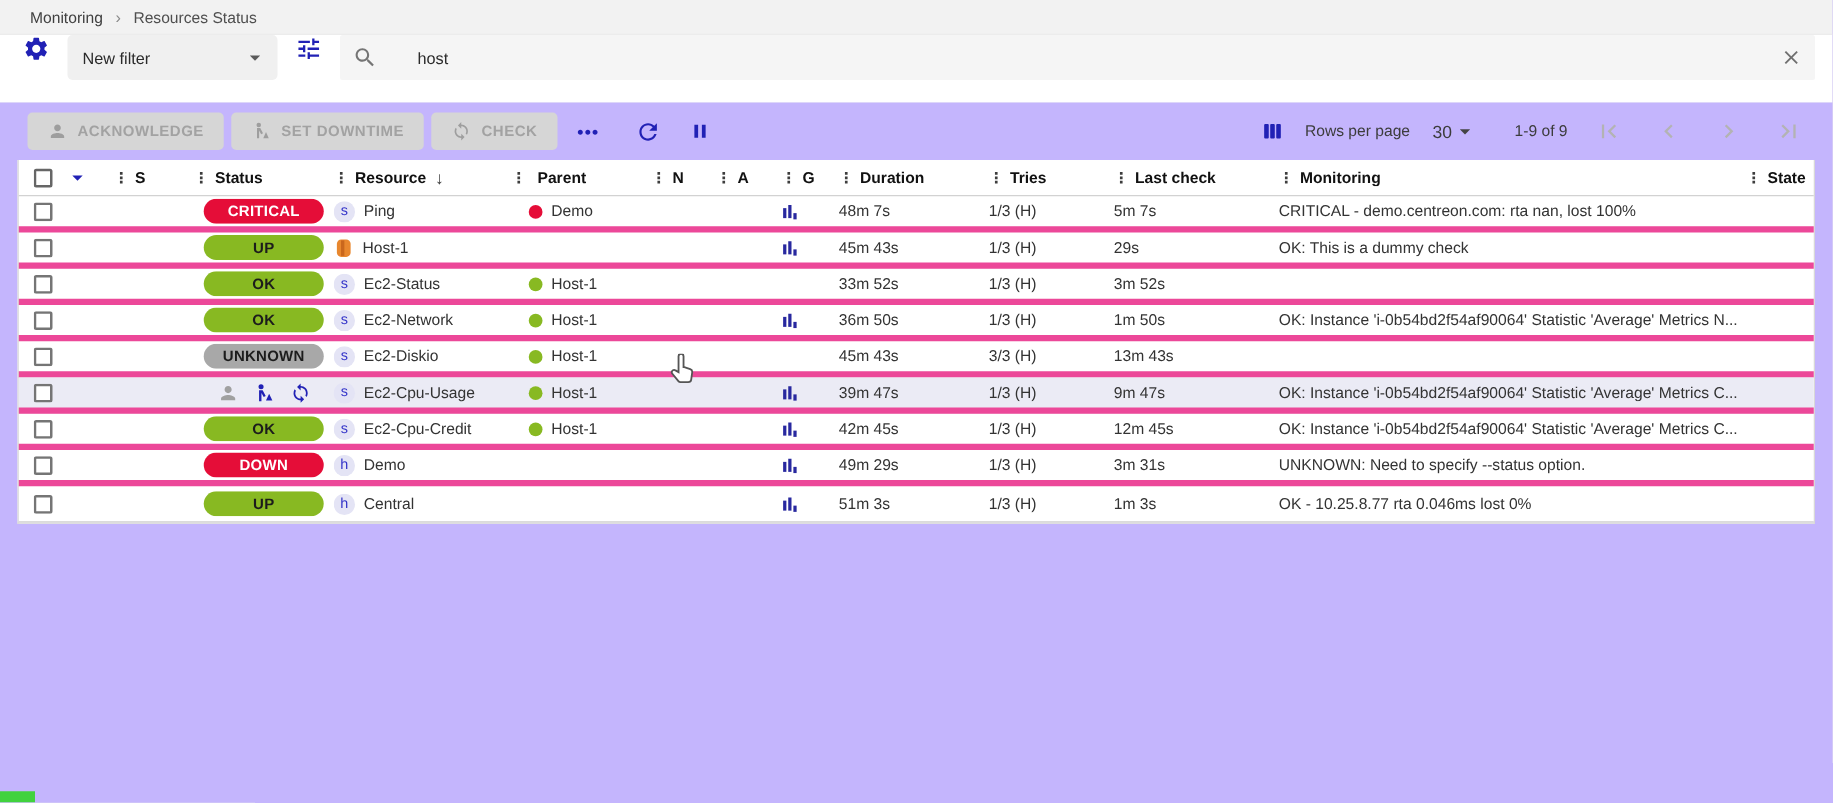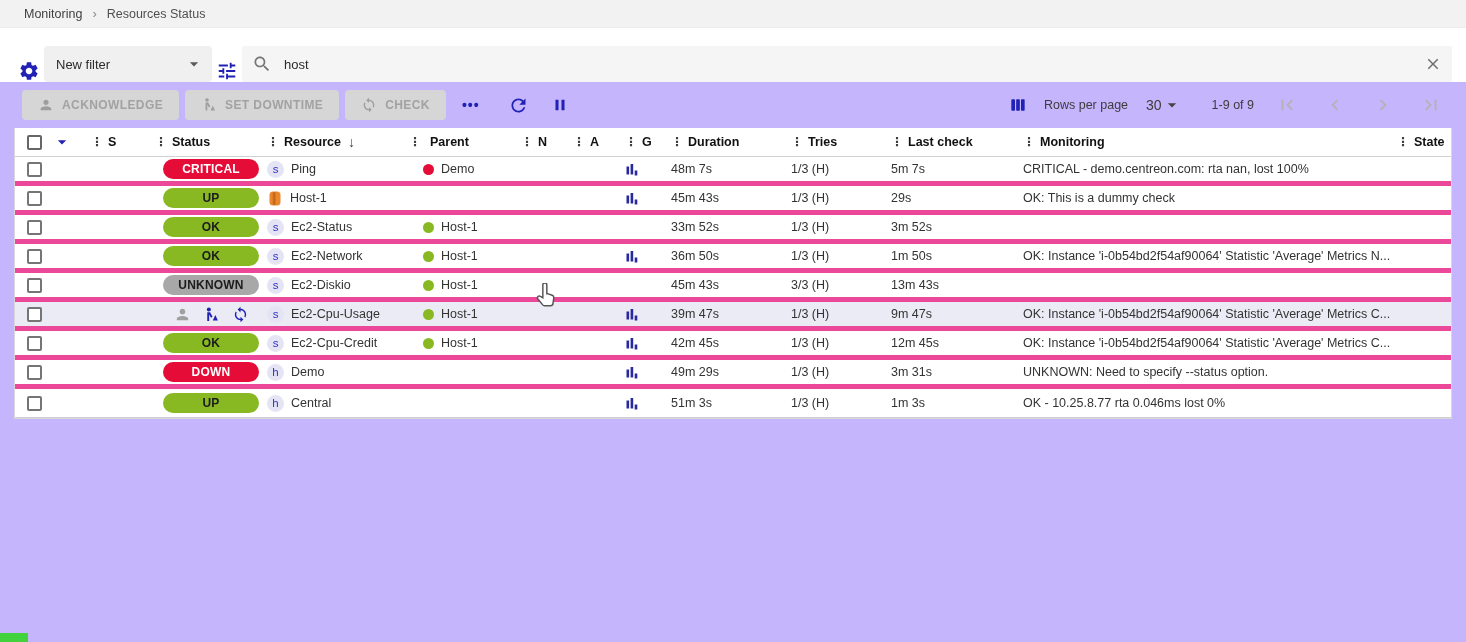--- a/index.html
+++ b/index.html
@@ -11,37 +11,37 @@
   
   .breadcrumb-bar {
     height:28px; background:#f2f2f2; display:flex; align-items:center;
     padding-left:24px; gap:10px; border-bottom:1px solid #ececec;
   }
   .crumb-1 { color:#404040; }
   .crumb-2 { color:#4f4f4f; }
   .crumb-sep { color:#8a8a8a; font-size:13px; margin-top:-1px; }
   
   .filter-row {
-    height:54px; background:#ffffff; display:flex; align-items:flex-end;
-    padding:0 14px 0 14px; 
+    height:54px; background:#ffffff; display:flex; align-items:flex-start;
+    padding:0 14px 0 14px; gap:10px;
   }
   .gear-btn { width:30px; display:flex; justify-content:center; cursor:pointer; }
   .filter-select {
     width:168px; height:36px; background:#f0f0f0; border-radius:4px;
     display:flex; align-items:center; padding:0 8px 0 12px; color:#2b2b2b;
     font-size:13px; justify-content:space-between; cursor:pointer;
   }
   .tune-btn { width:30px; display:flex; justify-content:center; cursor:pointer; }
   .search-box {
     flex:1; height:36px; background:#f5f5f5; border-radius:2px;
     display:flex; align-items:center; padding:0 10px; gap:12px;
   }
   .search-input {
     flex:1; border:none; background:transparent; outline:none;
-    font-size:13px; color:#2b2b2b; font-family:inherit;
+    font-size:13px; color:#2b2b2b; font-family:inherit;margin-left:20px;
   }
   .clear-btn { display:flex; cursor:pointer; }
   
   .content { background:#c4b5fd; height:632px; }
   .toolbar {
     height:46px; display:flex; align-items:center; padding:0 24px 0 22px;
   }
   .tb-left { display:flex; align-items:center; }
   .btn-disabled {
     height:30px; background:#d6d6d6; color:#a2a2a2; border:none; border-radius:4px;

